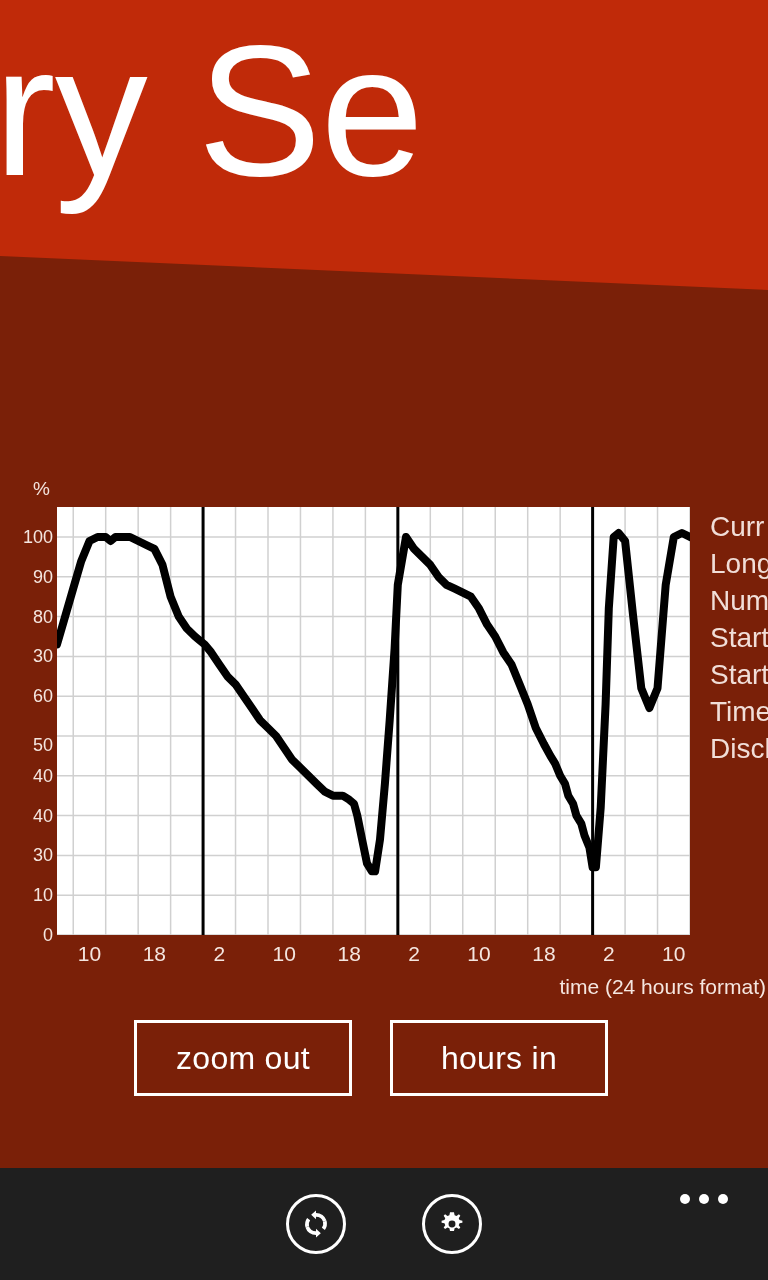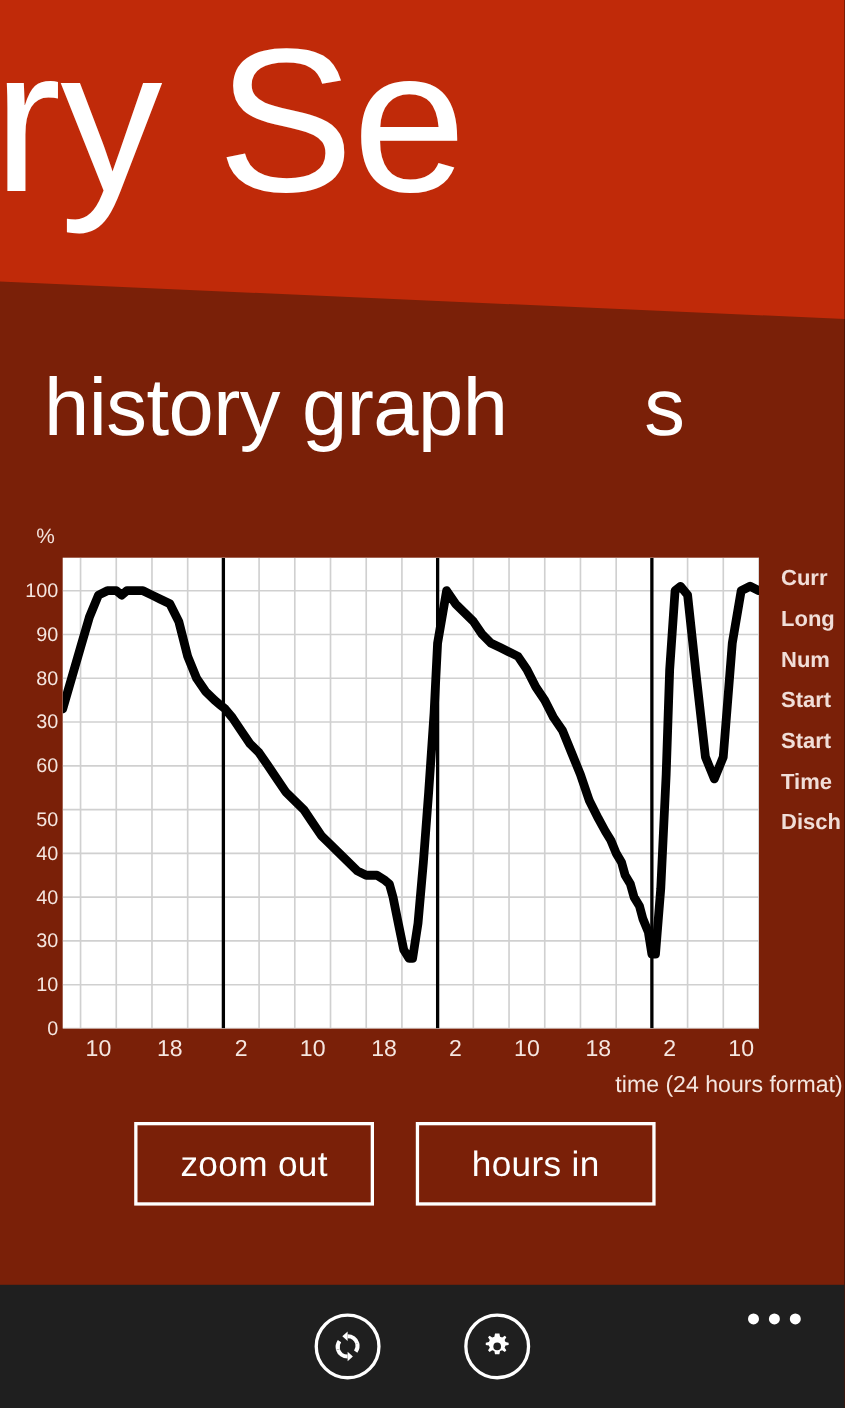--- a/index.html
+++ b/index.html
@@ -128,31 +128,31 @@
   
   #stats-teaser {
     position: absolute;
     left: 710px;
     top: 508px;
     width: 58px;
     overflow: hidden;
     white-space: nowrap;
   }
   .stat-line {
-    font-size: 20px;
+    font-size: 28px;
     line-height: 37px;
     color: #F1DED8;
-    font-weight: 700;
+    font-weight: 400;
     white-space: nowrap;
   }
 
   
   #button-row {
     position: absolute;
-    left: 4px;
+    left: 16px;
     top: 1020px;
     width: 627px;
     height: 86px;
   }
   .wp-button {
     position: absolute;
     top: 0;
     height: 76px;
     border: 3px solid #FFFFFF;
     background: transparent;
@@ -211,24 +211,20 @@
 </style>
 </head>
 <body>
 
 <div id="phone">
 
   <div id="header-band">
     <div id="app-title">ttery Se</div>
   </div>
 
-  <div id="pivot-row">
-    <span class="pivot-title" id="pivot-history">history graph</span>
-    <span class="pivot-title" id="pivot-stats">s</span>
-  </div>
 
   <div id="chart-area">
 
     <div id="y-unit">%</div>
 
     <div id="y-ticks">
         <div class="y-tick" style="top: 428px;">0</div>
         <div class="y-tick" style="top: 388.2px;">10</div>
         <div class="y-tick" style="top: 348.4px;">30</div>
         <div class="y-tick" style="top: 308.6px;">40</div>

